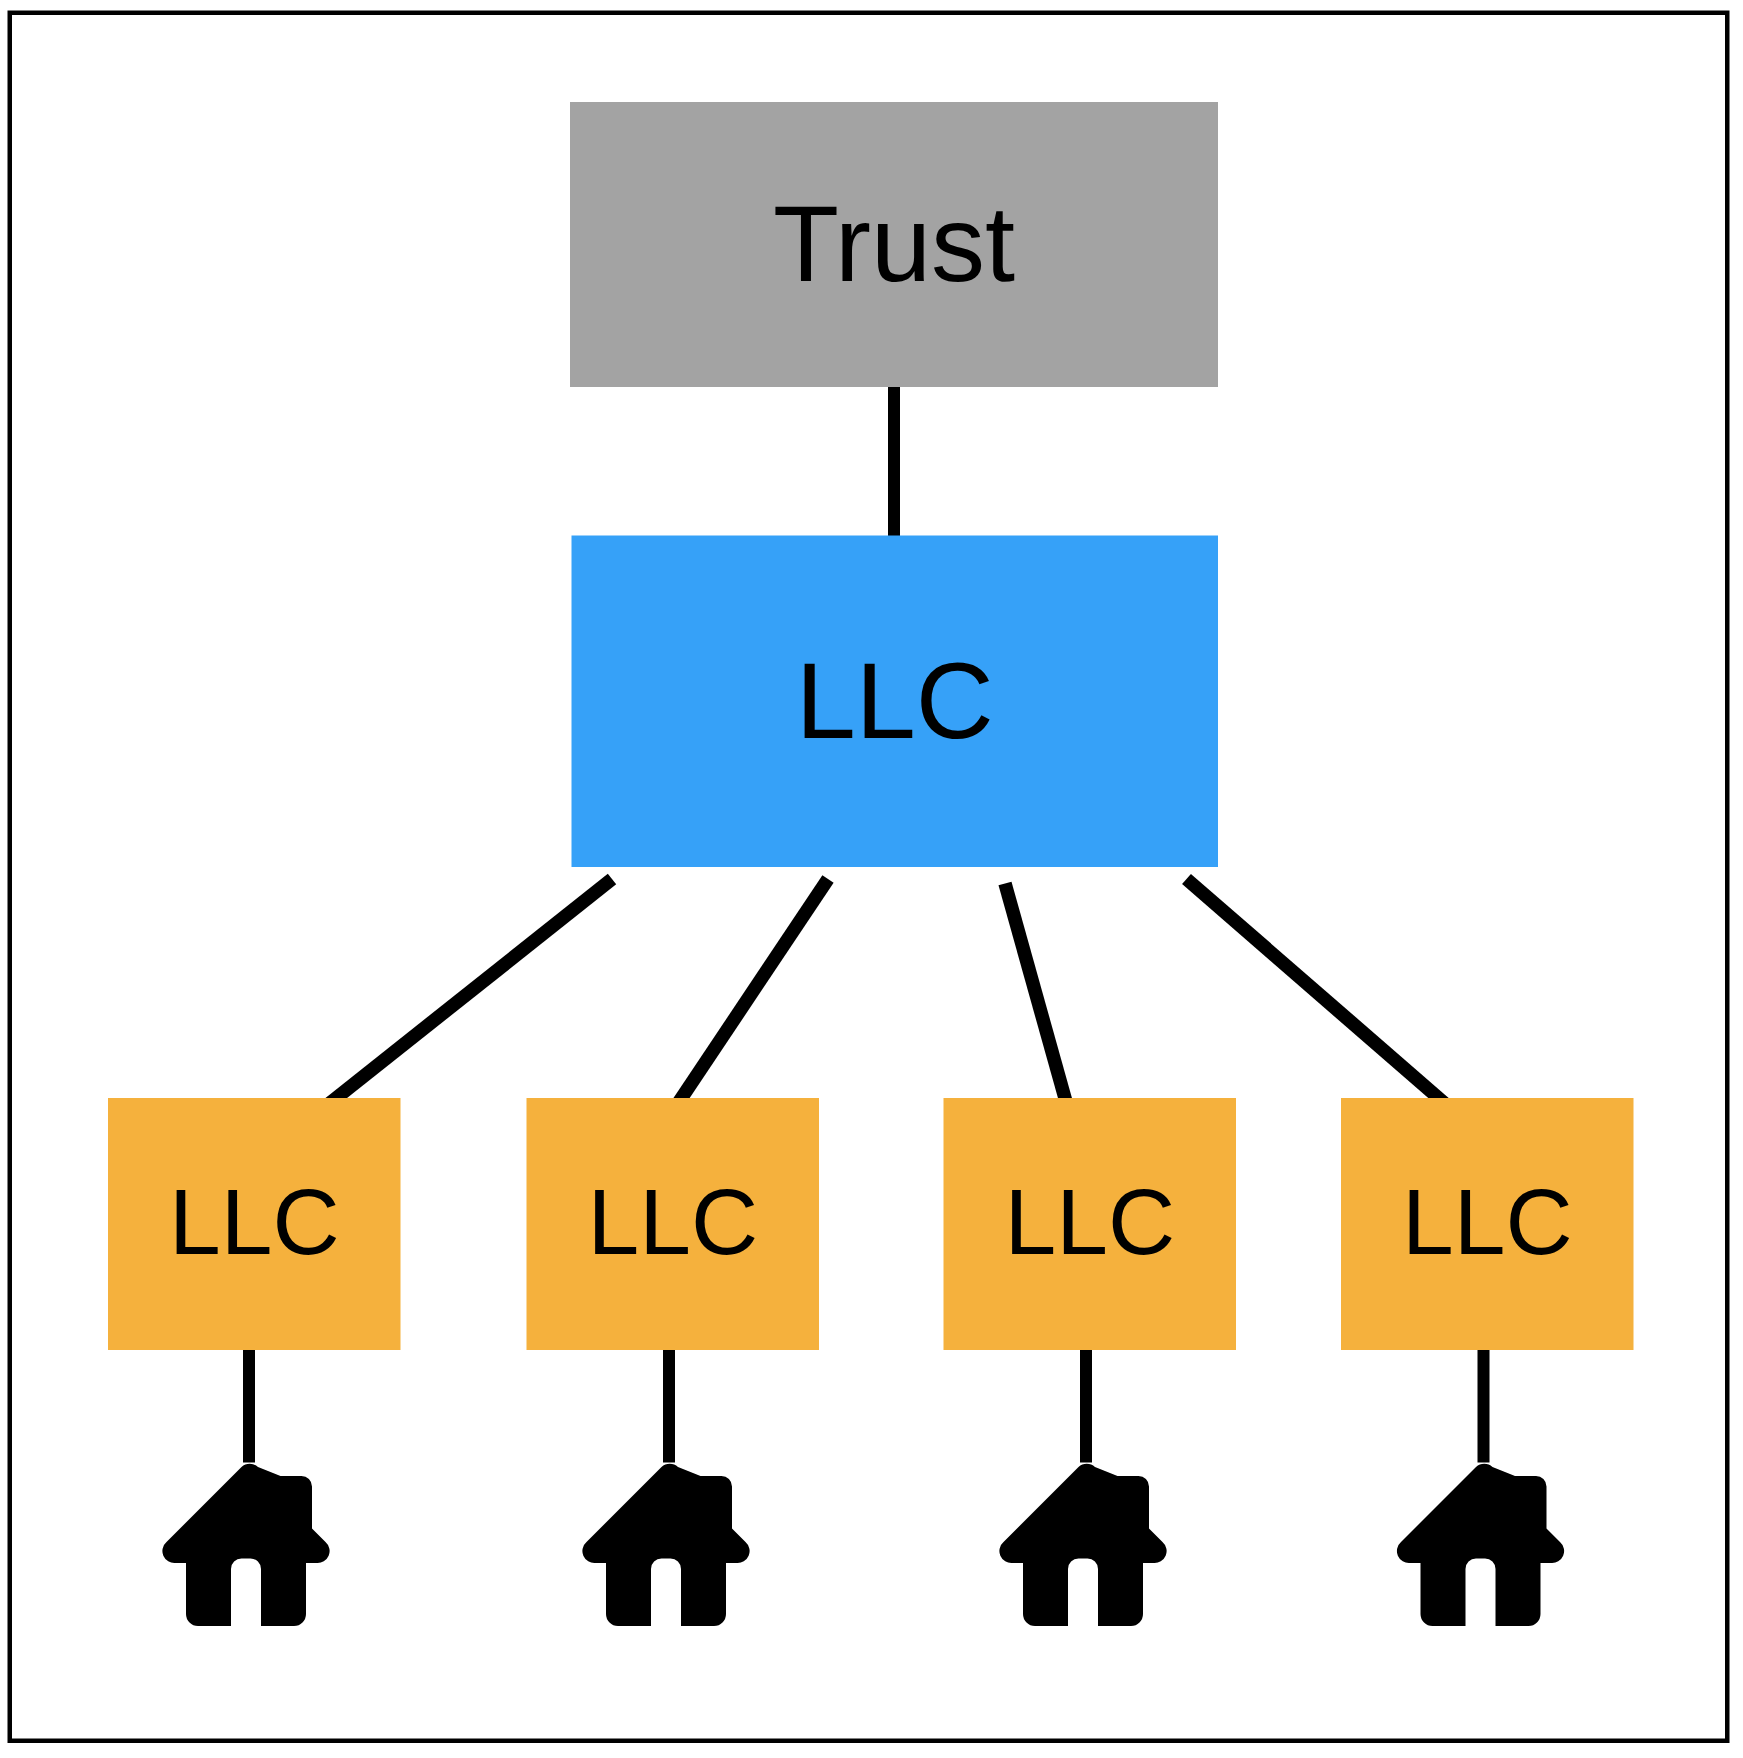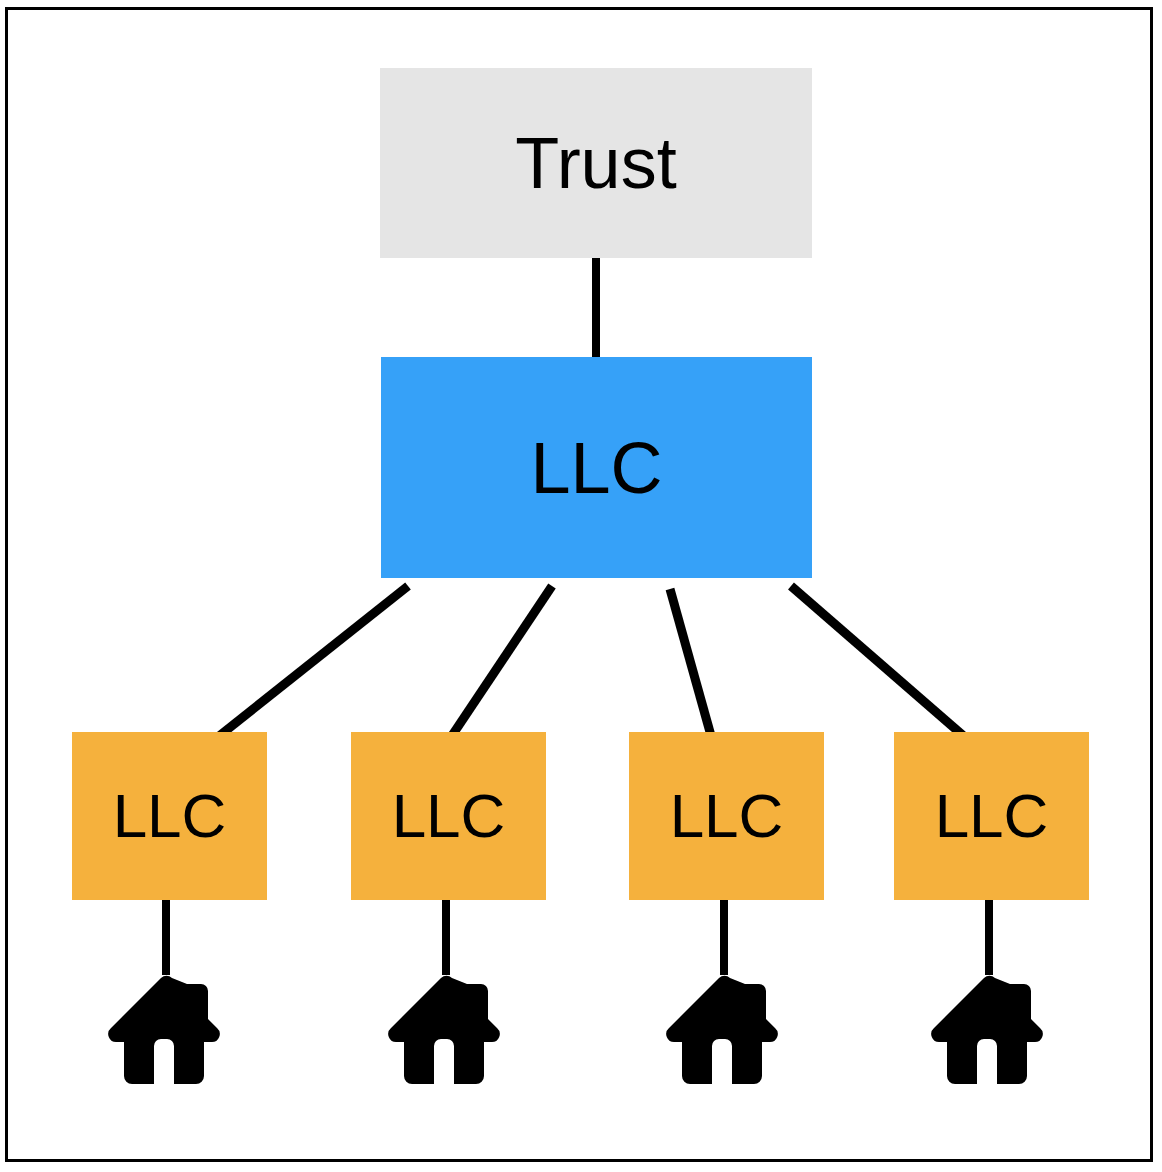--- a/index.html
+++ b/index.html
@@ -43,21 +43,21 @@
     font-family: "Liberation Sans", sans-serif;
     font-weight: 400;
     line-height: 1;
     user-select: none;
   }
   .node-trust {
     left: 380px;
     top: 68px;
     width: 432px;
     height: 190px;
-    background: #e5e5e5;
+    background: #a3a3a3;
     font-size: 72px;
   }
   .node-parent-llc {
     left: 381px;
     top: 357px;
     width: 431px;
     height: 221px;
     background: #36A1F8;
     font-size: 72px;
   }

